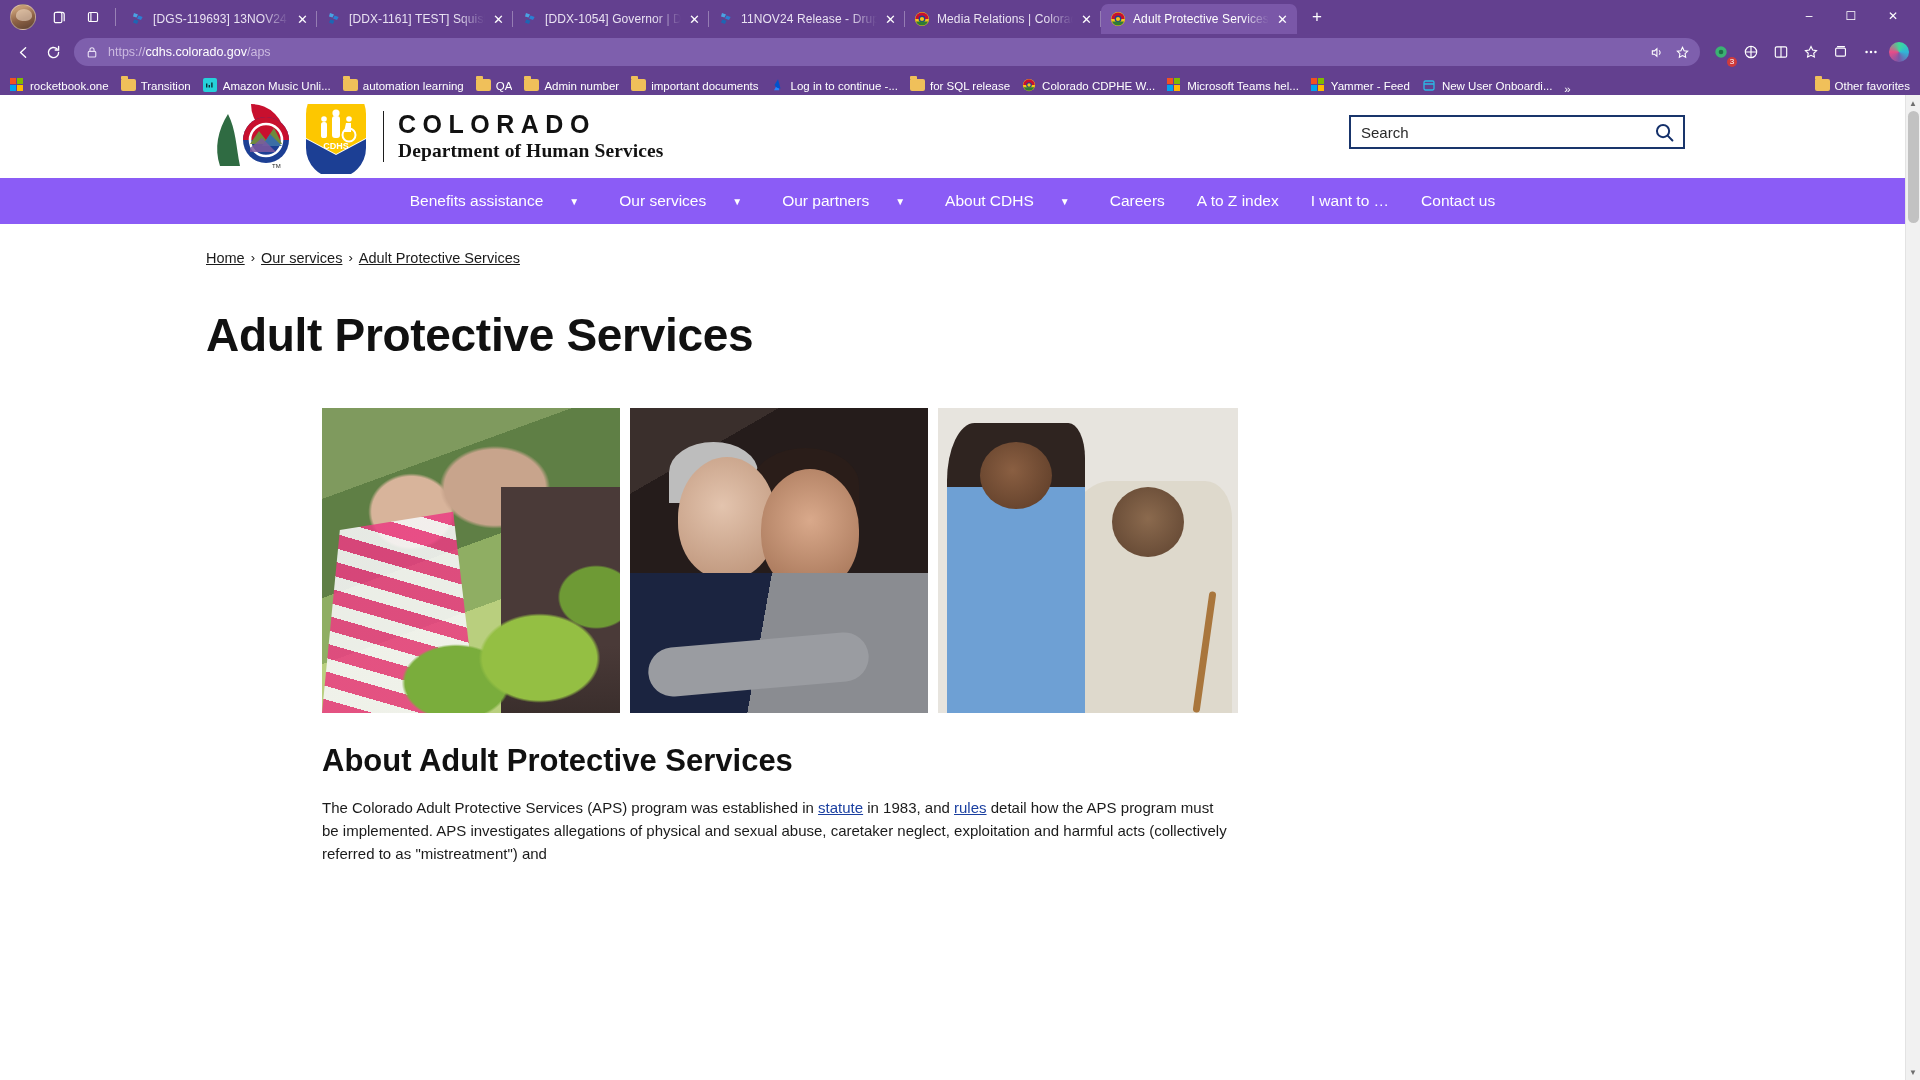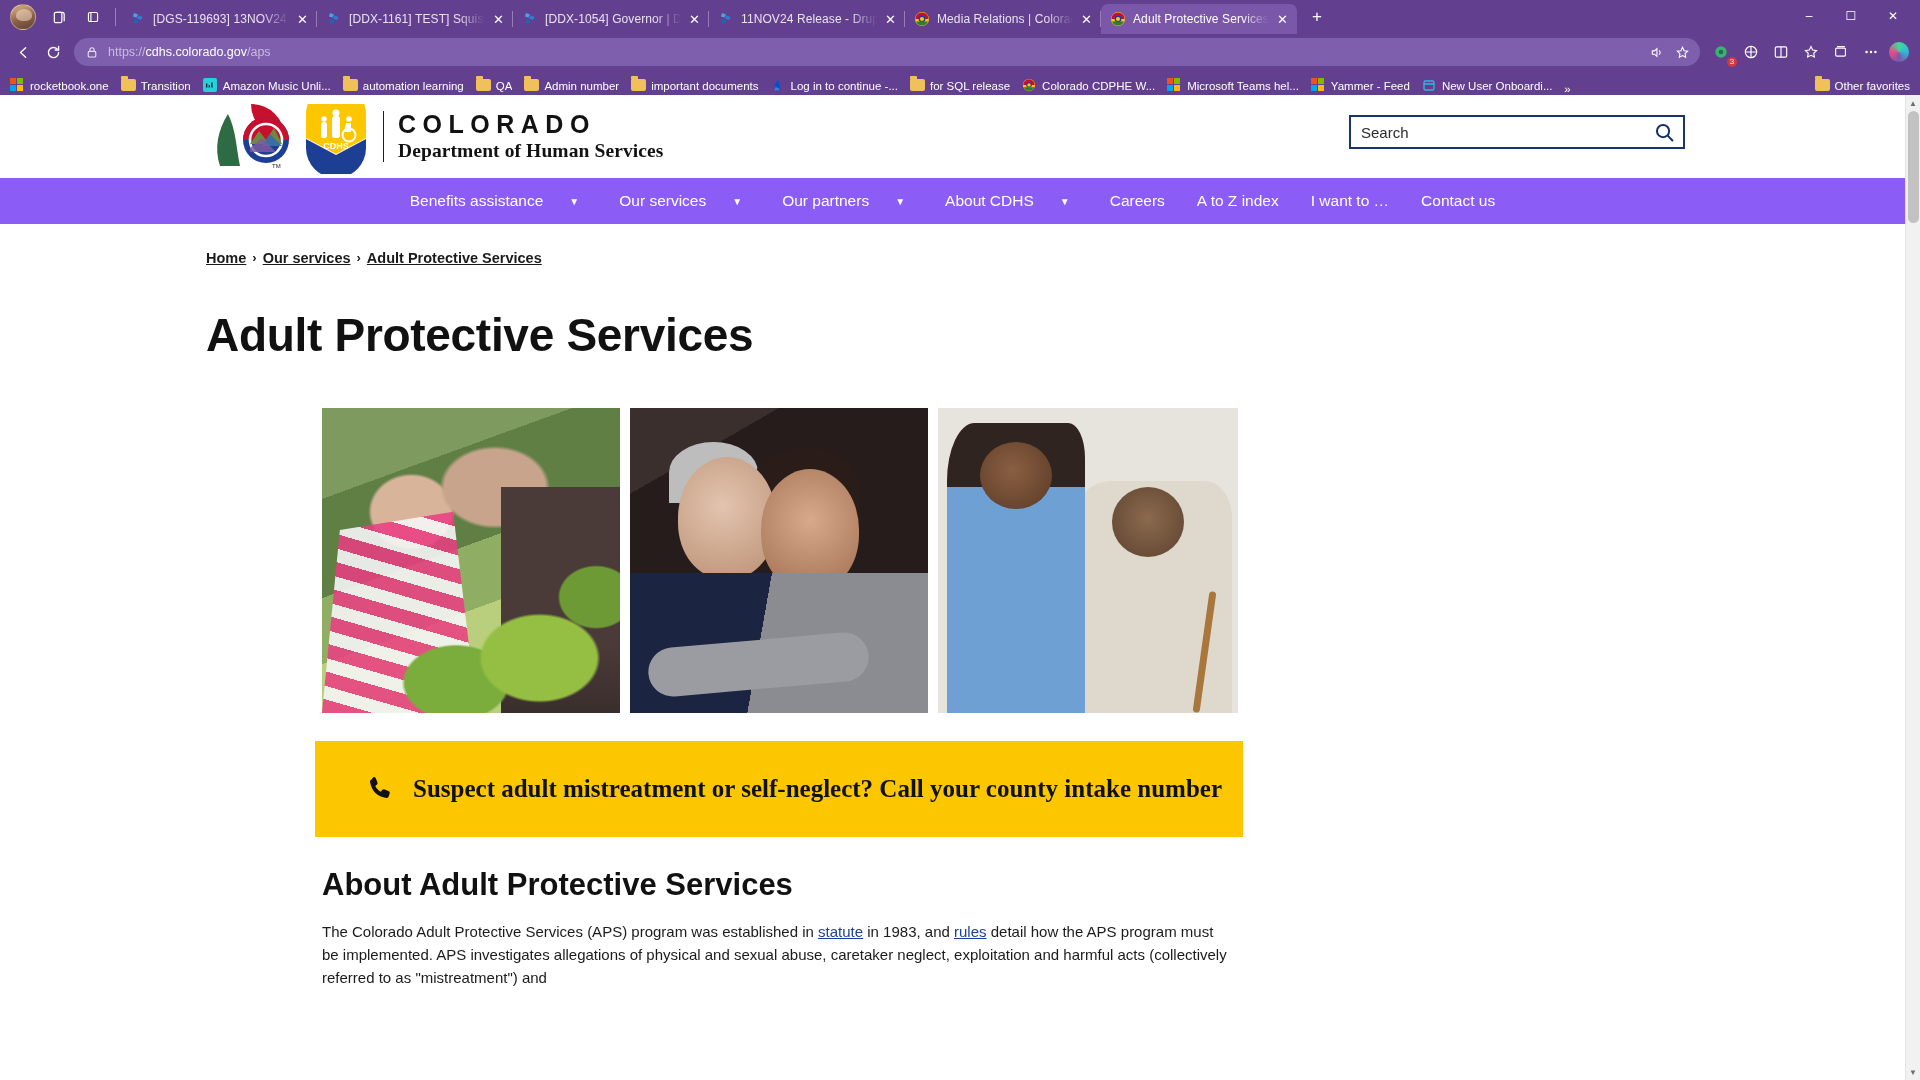--- a/index.html
+++ b/index.html
@@ -225,21 +225,21 @@
   .nav-caret {
     color: #fff; font-size: 10px; padding: 0 24px 0 10px;
     display: flex; align-items: center; height: 46px;
   }
 
   
   .content { padding: 0 0 0 0; }
   .breadcrumb {
     margin: 26px 0 0 206px;
     font-size: 14.5px; color: #1a1a1a;
-    display: flex; align-items: flex-start; gap: 6px; font-weight: bold;
+    display: flex; align-items: flex-start; gap: 6px;
   }
   .breadcrumb a { color: #1a1a1a; text-decoration: underline; }
   .breadcrumb .crumb-sep { color: #1a1a1a; text-decoration: none; font-size: 13px; }
 
   .page-title {
     margin: 42px 0 0 206px;
     font-family: "Liberation Sans", sans-serif;
     font-size: 46px; font-weight: 700; color: #111111; letter-spacing: -.3px;
   }
 
@@ -747,28 +747,20 @@
           </div>
           <div class="hero-img right ph3">
             <div class="elder"></div>
             <div class="nurse"></div>
             <div class="nface"></div>
             <div class="eface"></div>
             <div class="cane"></div>
           </div>
         </div>
 
-        <div class="callout">
-          <span class="phone">
-            <svg width="30" height="30" viewBox="0 0 24 24" fill="currentColor">
-              <path d="M6.6 2.5c.8-.3 1.7.1 2 .9l1.3 3.1c.3.7.1 1.5-.5 2l-1.2 1c.9 2 2.5 3.6 4.5 4.6l1-1.3c.5-.6 1.3-.8 2-.5l3.1 1.3c.8.3 1.2 1.2.9 2l-.8 2.3c-.3.8-1 1.3-1.8 1.2C9.9 18.3 5.2 13.6 4 6.2c-.1-.8.4-1.6 1.2-1.9z"></path>
-            </svg>
-          </span>
-          <span class="ctext">Suspect adult mistreatment or self-neglect? Call your county intake number</span>
-        </div>
 
         <h2 class="about-h2">About Adult Protective Services</h2>
 
         <p class="about-p"><span>The Colorado Adult Protective Services (APS) program was established in </span><a href="#">statute</a><span> in 1983, and </span><a href="#">rules</a><span> detail how the APS program must be implemented. APS investigates allegations of physical and sexual abuse, caretaker neglect, exploitation and harmful acts (collectively referred to as "mistreatment") and</span></p>
 
       </div>
     </div>
 
     <div class="scrollbar">
       <div class="sb-arrow">▲</div>

